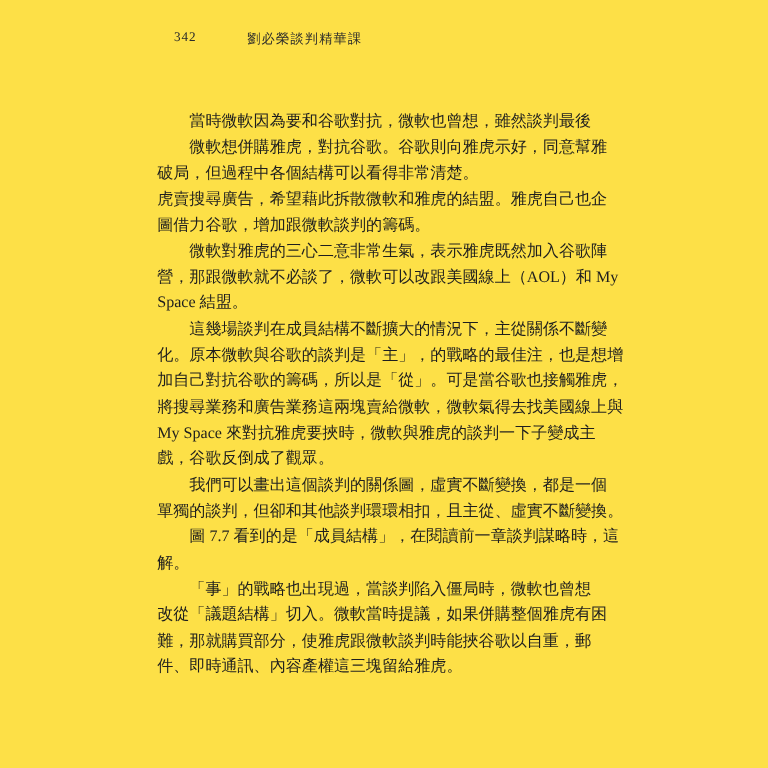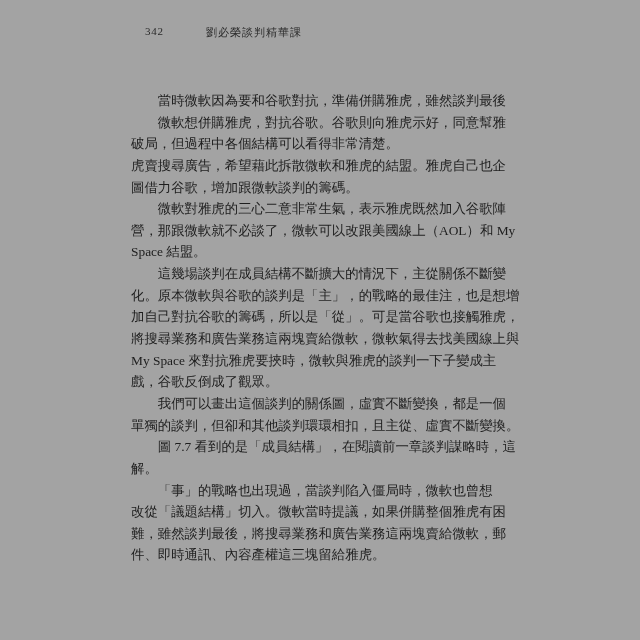--- a/index.html
+++ b/index.html
@@ -4,21 +4,21 @@
 <style>
   html, body {
     margin: 0;
     padding: 0;
     background: #ffffff;
   }
   #page {
     position: relative;
     width: 640px;
     height: 640px;
-    background: #a3a3a3;
+    background: #fde047;
     overflow: hidden;
     font-family: "Liberation Serif", "DejaVu Serif", serif;
     color: #1f1f1f;
   }
   .running-head {
     position: absolute;
     top: 25px;
     left: 0;
     width: 640px;
     height: 14px;
@@ -56,37 +56,37 @@
 <body>
 
 <div id="page">
 
   <div class="running-head">
     <span class="page-number">342</span>
     <span class="book-title">劉必榮談判精華課</span>
   </div>
 
   <div class="body-text">
-    <div class="text-line">　　當時微軟因為要和谷歌對抗，準備併購雅虎，雖然談判最後</div>
+    <div class="text-line">　　當時微軟因為要和谷歌對抗，微軟也曾想，雖然談判最後</div>
     <div class="text-line">　　微軟想併購雅虎，對抗谷歌。谷歌則向雅虎示好，同意幫雅</div>
     <div class="text-line">破局，但過程中各個結構可以看得非常清楚。</div>
     <div class="text-line">虎賣搜尋廣告，希望藉此拆散微軟和雅虎的結盟。雅虎自己也企</div>
     <div class="text-line">圖借力谷歌，增加跟微軟談判的籌碼。</div>
     <div class="text-line">　　微軟對雅虎的三心二意非常生氣，表示雅虎既然加入谷歌陣</div>
     <div class="text-line">營，那跟微軟就不必談了，微軟可以改跟美國線上（AOL）和 My</div>
     <div class="text-line">Space 結盟。</div>
     <div class="text-line">　　這幾場談判在成員結構不斷擴大的情況下，主從關係不斷變</div>
     <div class="text-line">化。原本微軟與谷歌的談判是「主」，的戰略的最佳注，也是想增</div>
     <div class="text-line">加自己對抗谷歌的籌碼，所以是「從」。可是當谷歌也接觸雅虎，</div>
     <div class="text-line">將搜尋業務和廣告業務這兩塊賣給微軟，微軟氣得去找美國線上與</div>
     <div class="text-line">My Space 來對抗雅虎要挾時，微軟與雅虎的談判一下子變成主</div>
     <div class="text-line">戲，谷歌反倒成了觀眾。</div>
     <div class="text-line">　　我們可以畫出這個談判的關係圖，虛實不斷變換，都是一個</div>
     <div class="text-line">單獨的談判，但卻和其他談判環環相扣，且主從、虛實不斷變換。</div>
     <div class="text-line">　　圖 7.7 看到的是「成員結構」，在閱讀前一章談判謀略時，這</div>
     <div class="text-line">解。</div>
     <div class="text-line">　　「事」的戰略也出現過，當談判陷入僵局時，微軟也曾想</div>
     <div class="text-line">改從「議題結構」切入。微軟當時提議，如果併購整個雅虎有困</div>
-    <div class="text-line">難，雖然談判最後，將搜尋業務和廣告業務這兩塊賣給微軟，郵</div>
+    <div class="text-line">難，那就購買部分，使雅虎跟微軟談判時能挾谷歌以自重，郵</div>
     <div class="text-line">件、即時通訊、內容產權這三塊留給雅虎。</div>
   </div>
 
 </div>
 
 </body></html>

